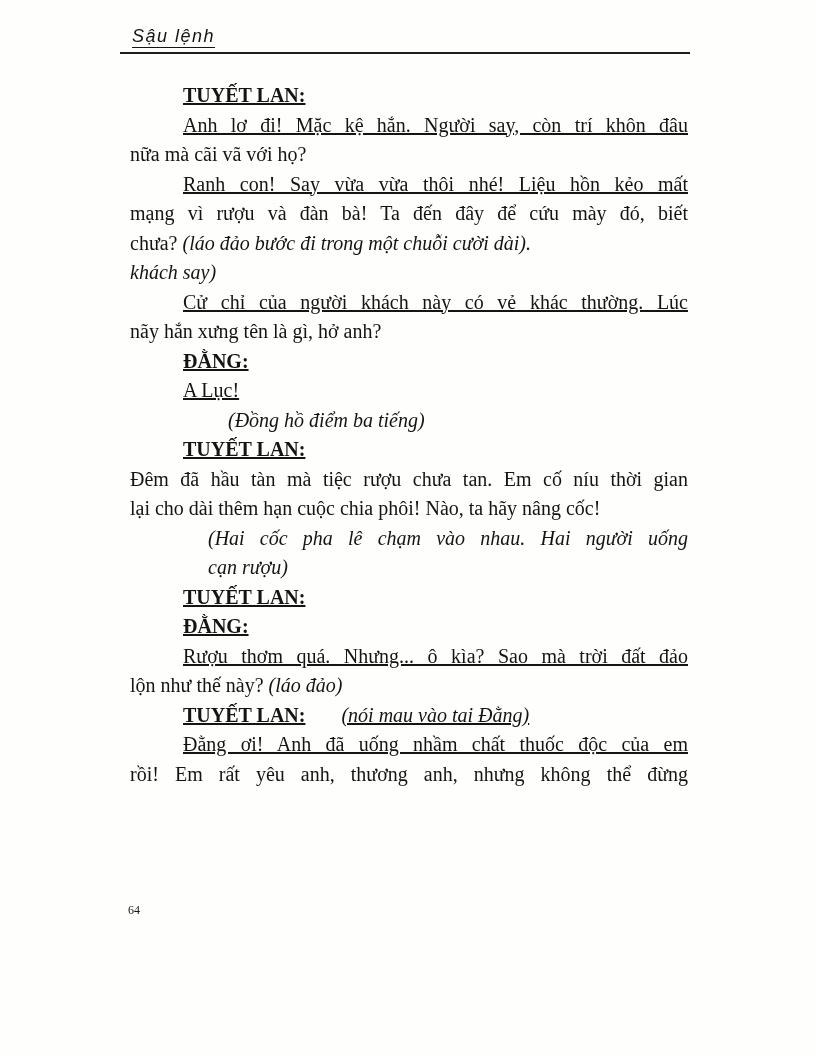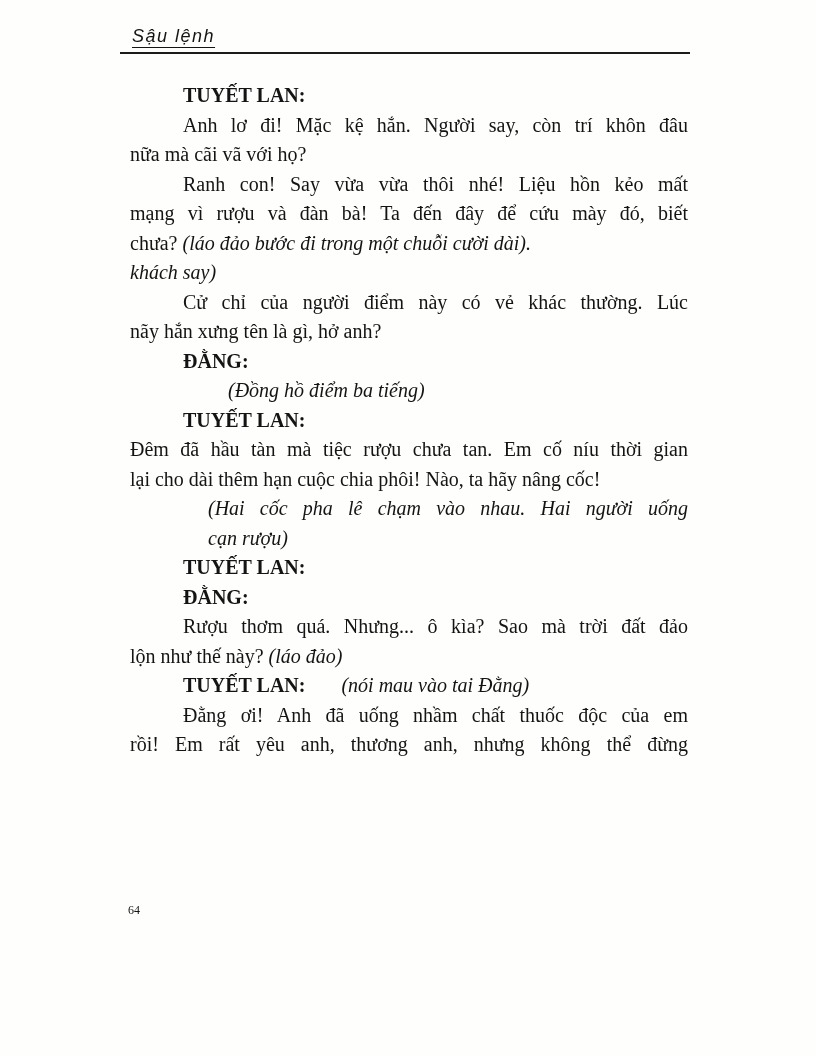--- a/index.html
+++ b/index.html
@@ -38,21 +38,21 @@
     left: 130px;
     top: 81px;
     width: 558px;
     font-size: 20px;
     line-height: 29.5px;
   }
   .line {
     min-height: 29.5px;
     white-space: pre-wrap;
   }
-  .indent-para  { padding-left: 53px; }
+  .indent-para  { padding-left: 53px; text-decoration: underline; }
   .indent-flush { padding-left: 0; }
   .indent-stage  { padding-left: 78px; }
   .indent-stage2 { padding-left: 98px; }
   .justify {
     text-align: justify;
     text-align-last: justify;
     text-justify: inter-word;
   }
   .seg-bold   { font-weight: 700; }
   .seg-italic { font-style: italic; }
@@ -76,23 +76,24 @@
     <span class="header-title">Sậu lệnh</span>
   </div>
   <div class="page-body" id="body-lines">
       <div class="line indent-para"><span class="seg-bold">TUYẾT LAN:</span></div>
       <div class="line indent-para justify"><span class="seg-normal">Anh lơ đi! Mặc kệ hắn. Người say, còn trí khôn đâu</span></div>
       <div class="line indent-flush"><span class="seg-normal">nữa mà cãi vã với họ?</span></div>
       <div class="line indent-para justify"><span class="seg-normal">Ranh con! Say vừa vừa thôi nhé! Liệu hồn kẻo mất</span></div>
       <div class="line indent-flush justify"><span class="seg-normal">mạng vì rượu và đàn bà! Ta đến đây để cứu mày đó, biết</span></div>
       <div class="line indent-flush"><span class="seg-normal">chưa? </span><span class="seg-italic">(láo đảo bước đi trong một chuỗi cười dài).</span></div>
       <div class="line indent-flush"><span class="seg-italic">khách say)</span></div>
-      <div class="line indent-para justify"><span class="seg-normal">Cử chỉ của người điểm này có vẻ khác thường. Lúc</span></div>
+      <div class="line indent-para justify"><span class="seg-normal">Cử chỉ của người khách này có vẻ khác thường. Lúc</span></div>
       <div class="line indent-flush"><span class="seg-normal">nãy hắn xưng tên là gì, hở anh?</span></div>
       <div class="line indent-para"><span class="seg-bold">ĐẰNG:</span></div>
+      <div class="line indent-para"><span class="seg-normal">A Lục!</span></div>
       <div class="line indent-stage2"><span class="seg-italic">(Đồng hồ điểm ba tiếng)</span></div>
       <div class="line indent-para"><span class="seg-bold">TUYẾT LAN:</span></div>
       <div class="line indent-flush justify"><span class="seg-normal">Đêm đã hầu tàn mà tiệc rượu chưa tan. Em cố níu thời gian</span></div>
       <div class="line indent-flush"><span class="seg-normal">lại cho dài thêm hạn cuộc chia phôi! Nào, ta hãy nâng cốc!</span></div>
       <div class="line indent-stage justify"><span class="seg-italic">(Hai cốc pha lê chạm vào nhau. Hai người uống</span></div>
       <div class="line indent-stage"><span class="seg-italic">cạn rượu)</span></div>
       <div class="line indent-para"><span class="seg-bold">TUYẾT LAN:</span></div>
       <div class="line indent-para"><span class="seg-bold">ĐẰNG:</span></div>
       <div class="line indent-para justify"><span class="seg-normal">Rượu thơm quá. Nhưng... ô kìa? Sao mà trời đất đảo</span></div>
       <div class="line indent-flush"><span class="seg-normal">lộn như thế này? </span><span class="seg-italic">(láo đảo)</span></div>

